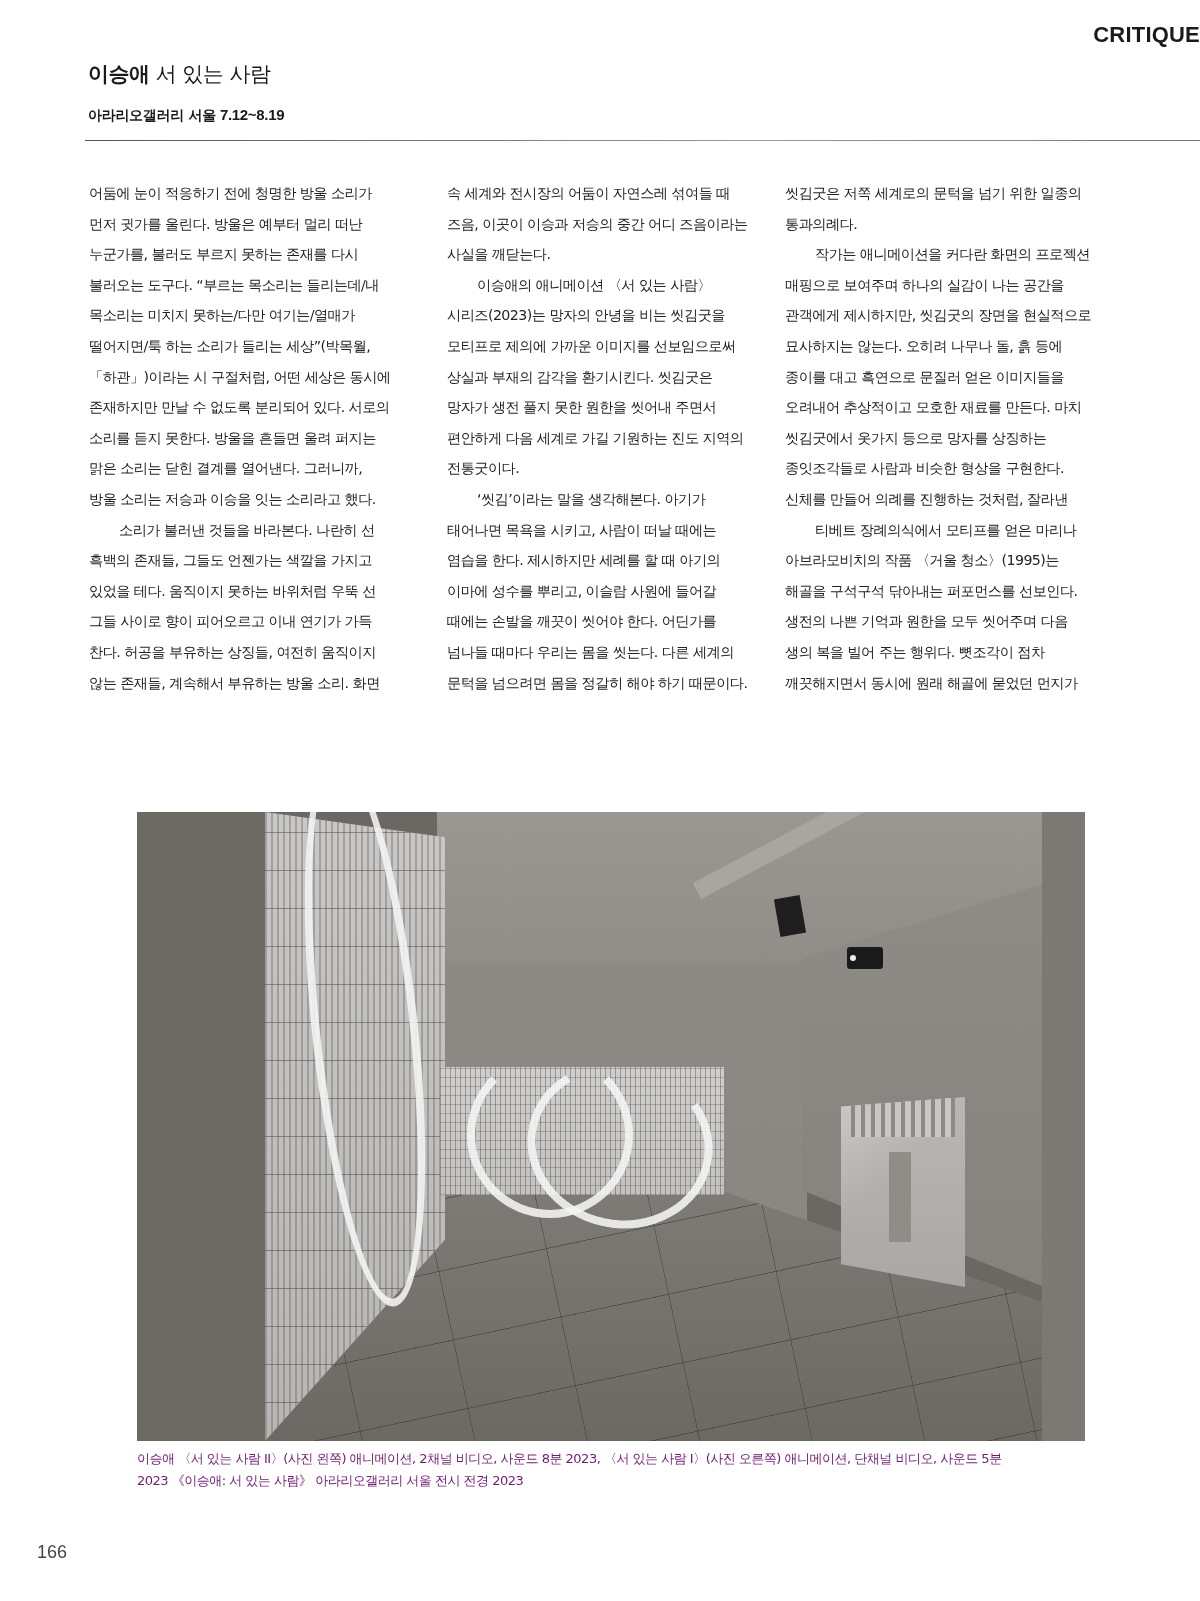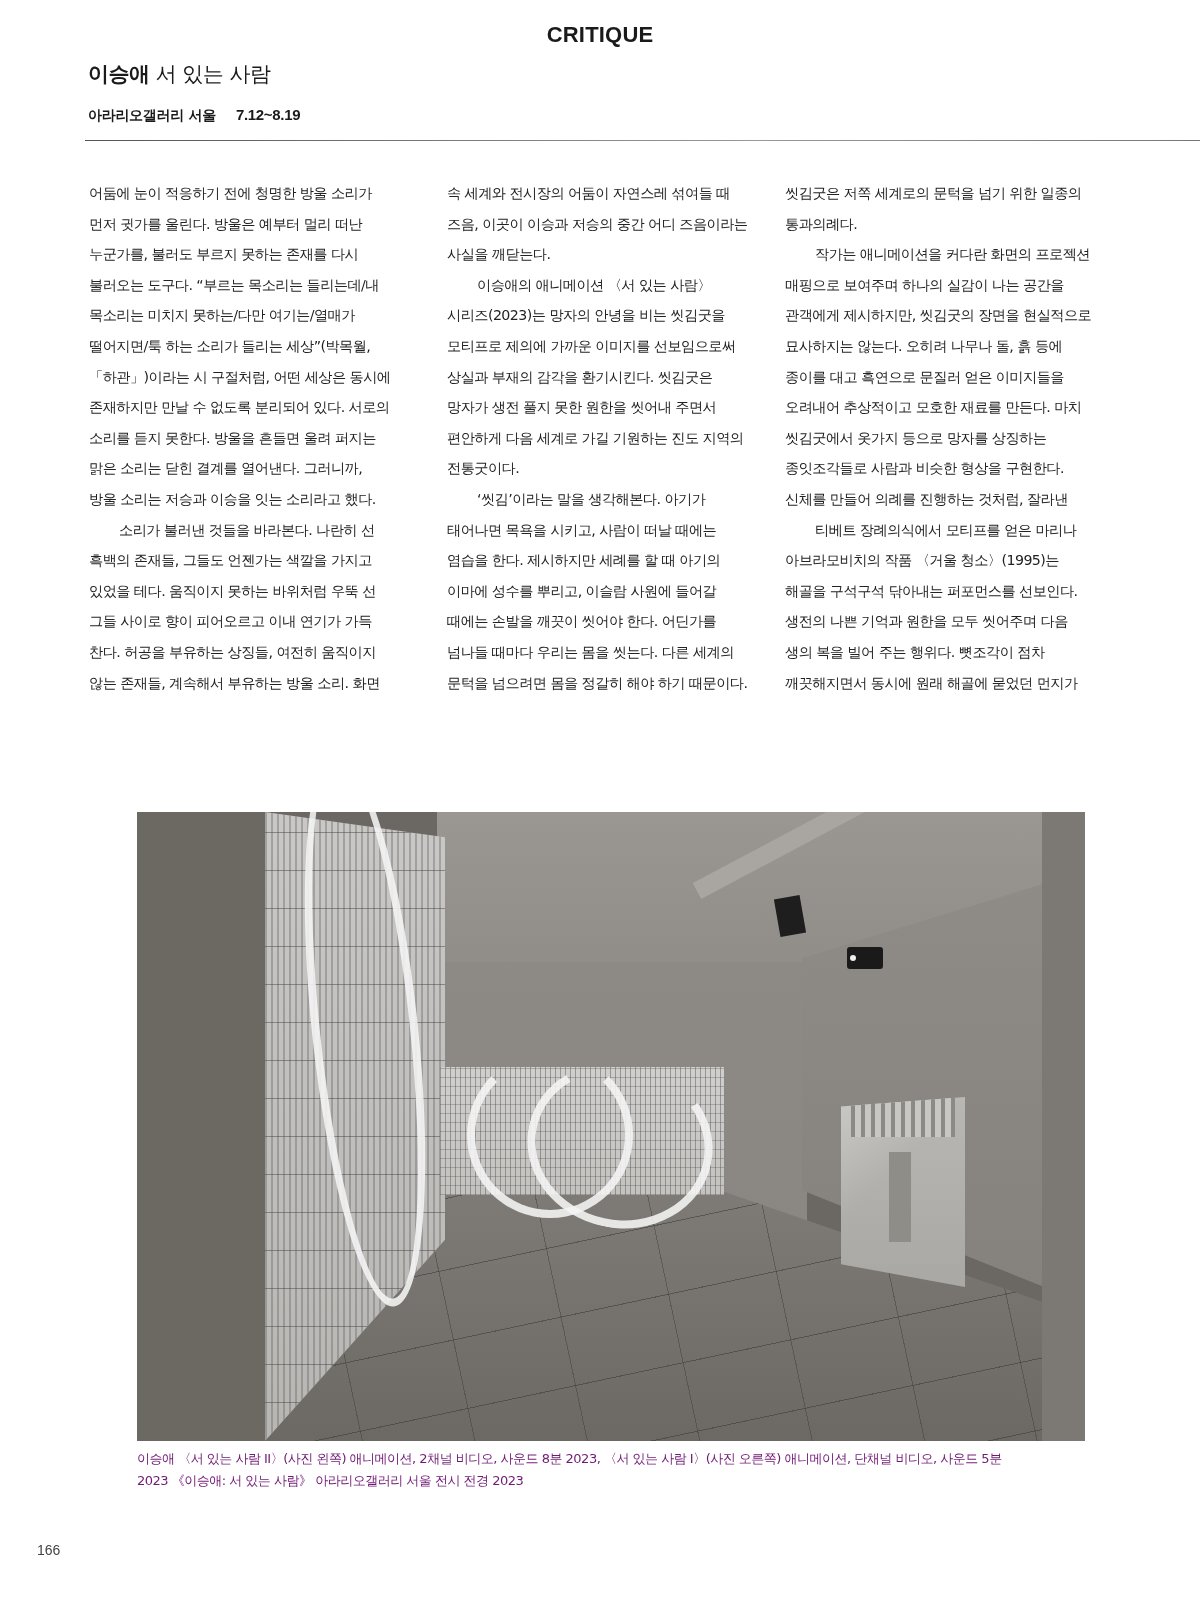--- a/index.html
+++ b/index.html
@@ -2,34 +2,34 @@
 <html><head>
 <meta charset="utf-8">
 <style>
   html, body { margin: 0; padding: 0; background: #ffffff; }
   body {
     width: 1200px; height: 1601px; position: relative; overflow: hidden;
     font-family: "DejaVu Sans", "Liberation Sans", sans-serif;
     color: #1e1e1e;
   }
   .section-label {
-    position: absolute; top: 22px; left: 0; width: 1200px; text-align: center;
+    position: absolute; top: 22px; left: 0; width: 1200px; text-align: right;
     font-family: "Liberation Sans", sans-serif; font-weight: bold;
     font-size: 22px; letter-spacing: 0.2px; color: #1a1a1a;
   }
   .title {
     position: absolute; top: 60px; left: 88px;
     font-size: 21px; color: #1a1a1a; letter-spacing: -0.5px;
   }
   .title .artist { font-weight: bold; }
   .subtitle {
     position: absolute; top: 106px; left: 88px;
     font-size: 14px; font-weight: bold; color: #1a1a1a; letter-spacing: -0.3px;
   }
-  .subtitle .dates { margin-left: 20px; font-family: "Liberation Sans", sans-serif; font-size: 15px; }
+  .subtitle .dates { margin-left: 4px; font-family: "Liberation Sans", sans-serif; font-size: 15px; }
   .rule {
     position: absolute; top: 140px; left: 85px; width: 1115px; height: 1px;
     background: linear-gradient(90deg, #555 0%, #777 30%, #999 60%, #777 100%);
   }
   .col {
     position: absolute; top: 178px;
     font-size: 14.2px; line-height: 30.6px; letter-spacing: -0.55px;
     color: #222;
   }
   .col p { margin: 0; white-space: nowrap; }
@@ -126,21 +126,21 @@
     background: #7c7974;
   }
 
   .caption {
     position: absolute; left: 137px; top: 1448px; width: 900px;
     font-size: 13px; line-height: 22px; color: #701a75; letter-spacing: -0.5px;
   }
   .caption p { margin: 0; white-space: nowrap; }
   .page-number {
     position: absolute; left: 37px; top: 1542px;
-    font-family: "Liberation Sans", sans-serif; font-size: 14px; color: #444;
+    font-family: "Liberation Sans", sans-serif; font-size: 18px; color: #444;
   }
 </style>
 </head>
 <body>
 
 <div class="section-label">CRITIQUE</div>
 
 <div class="title">
   <span class="artist">이승애</span>
   <span class="work">서 있는 사람</span>

